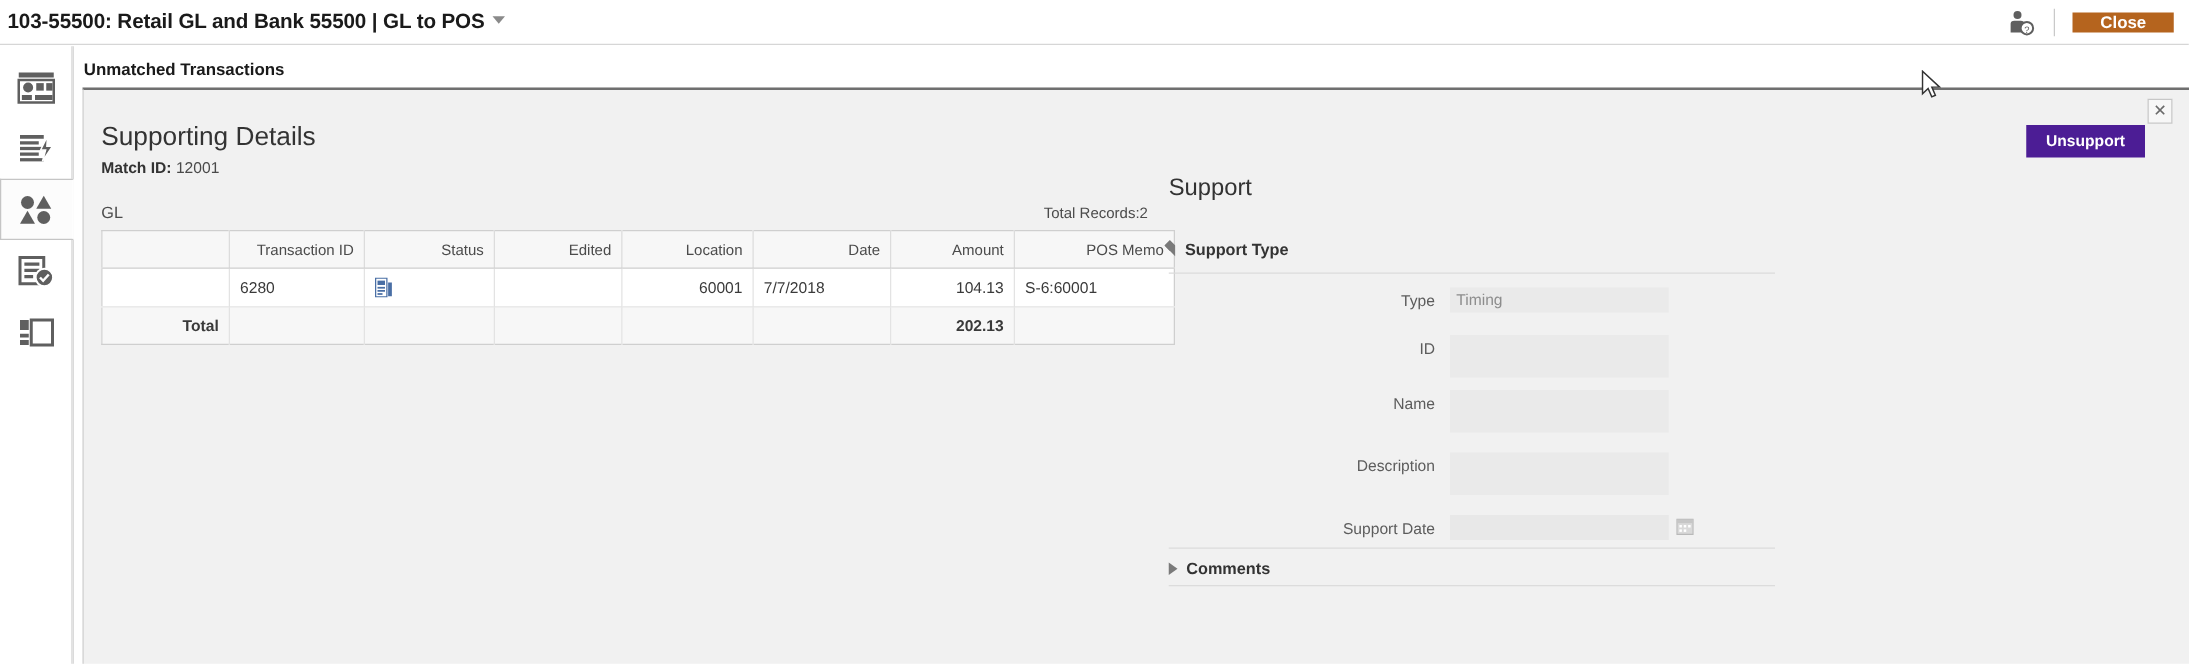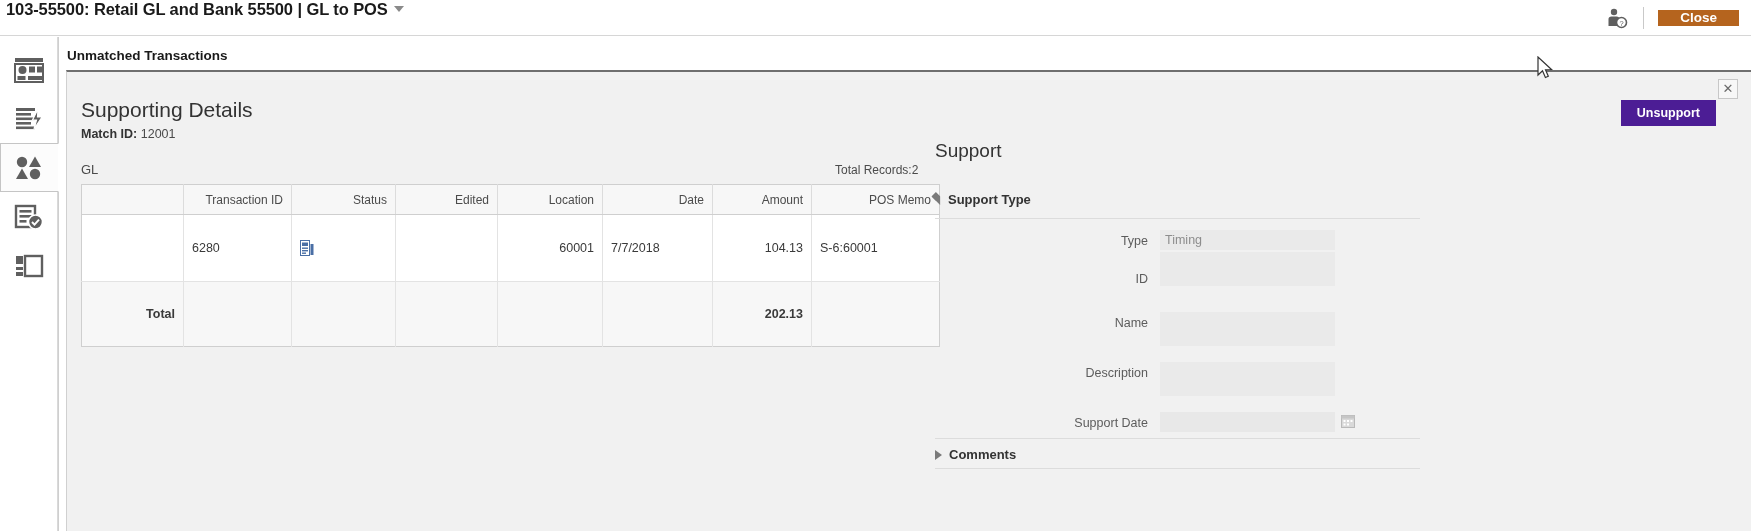--- a/index.html
+++ b/index.html
@@ -11,21 +11,21 @@
     color: #333333;
     overflow: hidden;
   }
 
   
   .topbar {
     position: absolute; left: 0; top: 0;
     width: 1751px; height: 36px;
     background: #ffffff;
     border-bottom: 1px solid #d6d6d6;
-    display: flex; 
+    display: flex; align-items: center;
   }
   .topbar-title {
     margin-left: 6px;
     font-size: 16.5px;
     font-weight: bold;
     color: #1a1a1a;
     letter-spacing: -0.1px;
     white-space: nowrap;
   }
   .title-caret {
@@ -148,21 +148,21 @@
     background: #f7f7f7;
     font-size: 12px; font-weight: normal; color: #4b4b4b;
     text-align: right;
     padding: 7px 8px;
     border-right: 1px solid #dcdcdc;
     border-bottom: 1px solid #cfcfcf;
     height: 30px;
   }
   .gl-table td {
     font-size: 12.5px; color: #3a3a3a;
-    padding: 25px 8px;
+    padding: 7px 8px;
     border-right: 1px solid #e3e3e3;
     border-bottom: 1px solid #e3e3e3;
     height: 30px;
     background: #ffffff;
   }
   .gl-table th:last-child, .gl-table td:last-child { border-right: none; }
   .col-sel   { width: 102px; }
   .col-txid  { width: 108px; }
   .col-stat  { width: 104px; }
   .col-edit  { width: 102px; }
@@ -385,21 +385,21 @@
       <span class="tri-down"></span>
       <span>Support Type</span>
     </div>
     <div class="sec-rule" style="top:146px;"></div>
 
     <div class="form-row" style="top:158px;">
       <div class="form-label">Type</div>
       <div class="type-value">Timing</div>
     </div>
 
-    <div class="form-row" style="top:180px;align-items:flex-end;">
+    <div class="form-row" style="top:196px;">
       <div class="form-label">ID</div>
       <textarea class="form-field ta" style=""></textarea>
     </div>
 
     <div class="form-row" style="top:240px;">
       <div class="form-label">Name</div>
       <textarea class="form-field ta" style=""></textarea>
     </div>
 
     <div class="form-row" style="top:290px;">

